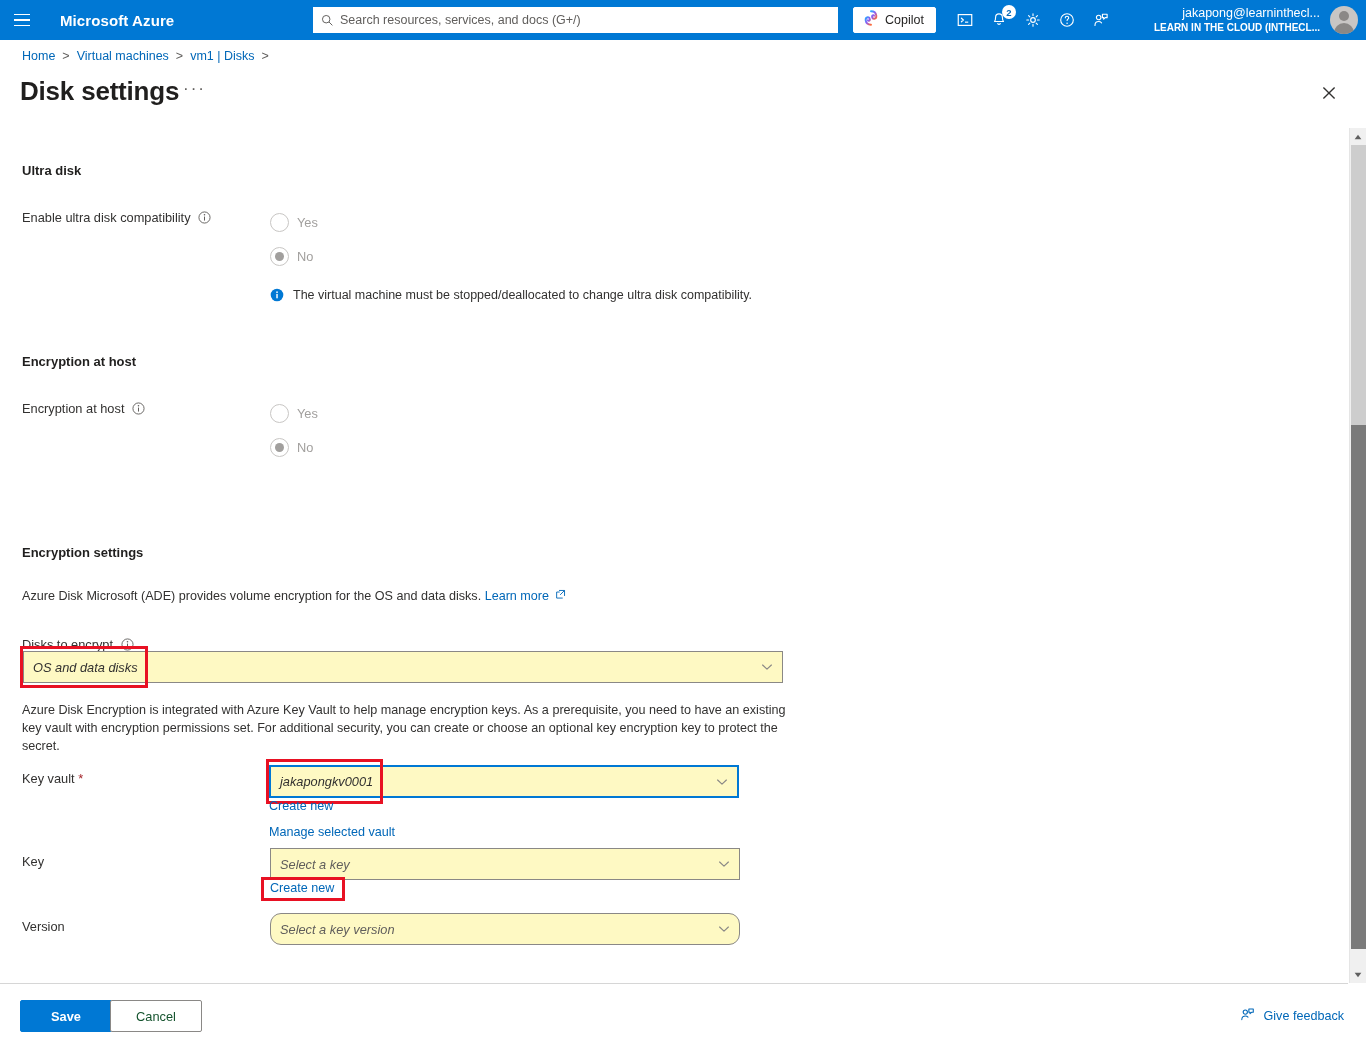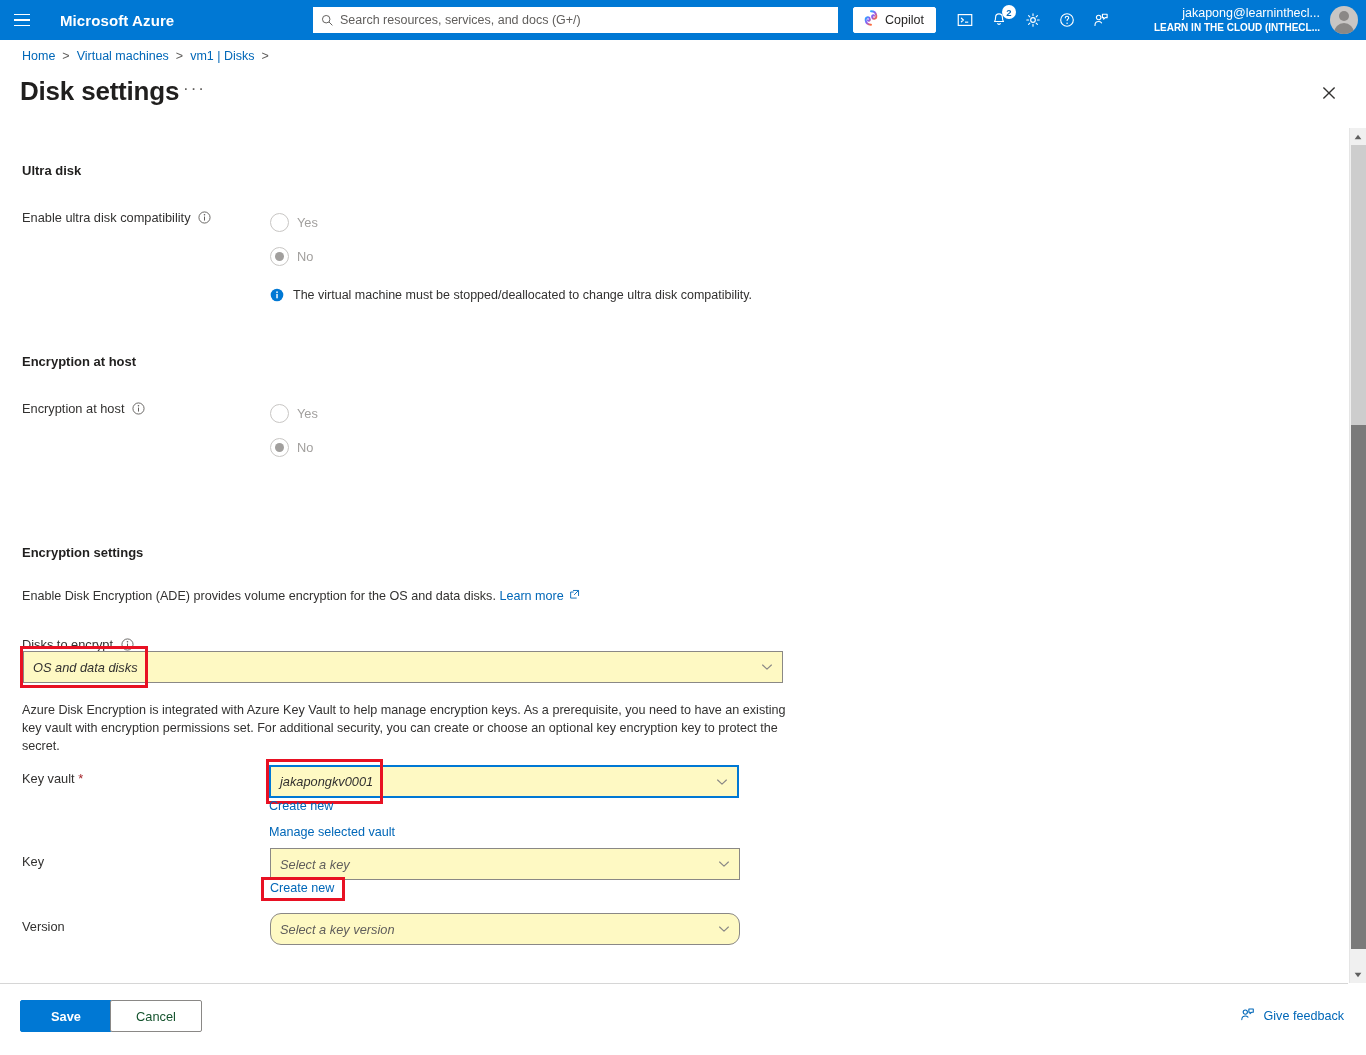--- a/index.html
+++ b/index.html
@@ -407,21 +407,21 @@
   </div>
   <div class="radio-row" style="position:absolute;left:270px;top:313px;">
     <span class="radio checked"></span>
     <span class="radio-label">No</span>
   </div>
 
 
   <div class="section-head" style="position:absolute;left:22px;top:420px;">Encryption settings</div>
 
   <div class="para" style="position:absolute;left:22px;top:462px;width:900px;">
-    <span>Enable Disk Encryption (ADE) provides volume encryption for the OS and data disks.</span>
+    <span>Azure Disk Microsoft (ADE) provides volume encryption for the OS and data disks.</span>
     <span class="link">Learn more</span>
     <span style="margin-left:2px;">
       <svg width="11" height="11" viewBox="0 0 12 12">
           <path d="M4.4 1.6h6v6" fill="none" stroke="#0067b8" stroke-width="1"></path>
           <path d="M10.4 1.6L5.6 6.4" stroke="#0067b8" stroke-width="1"></path>
           <path d="M8.4 9.9H1.8V3.3h3.3" fill="none" stroke="#0067b8" stroke-width="1"></path>
         </svg>
     </span>
   </div>
 

